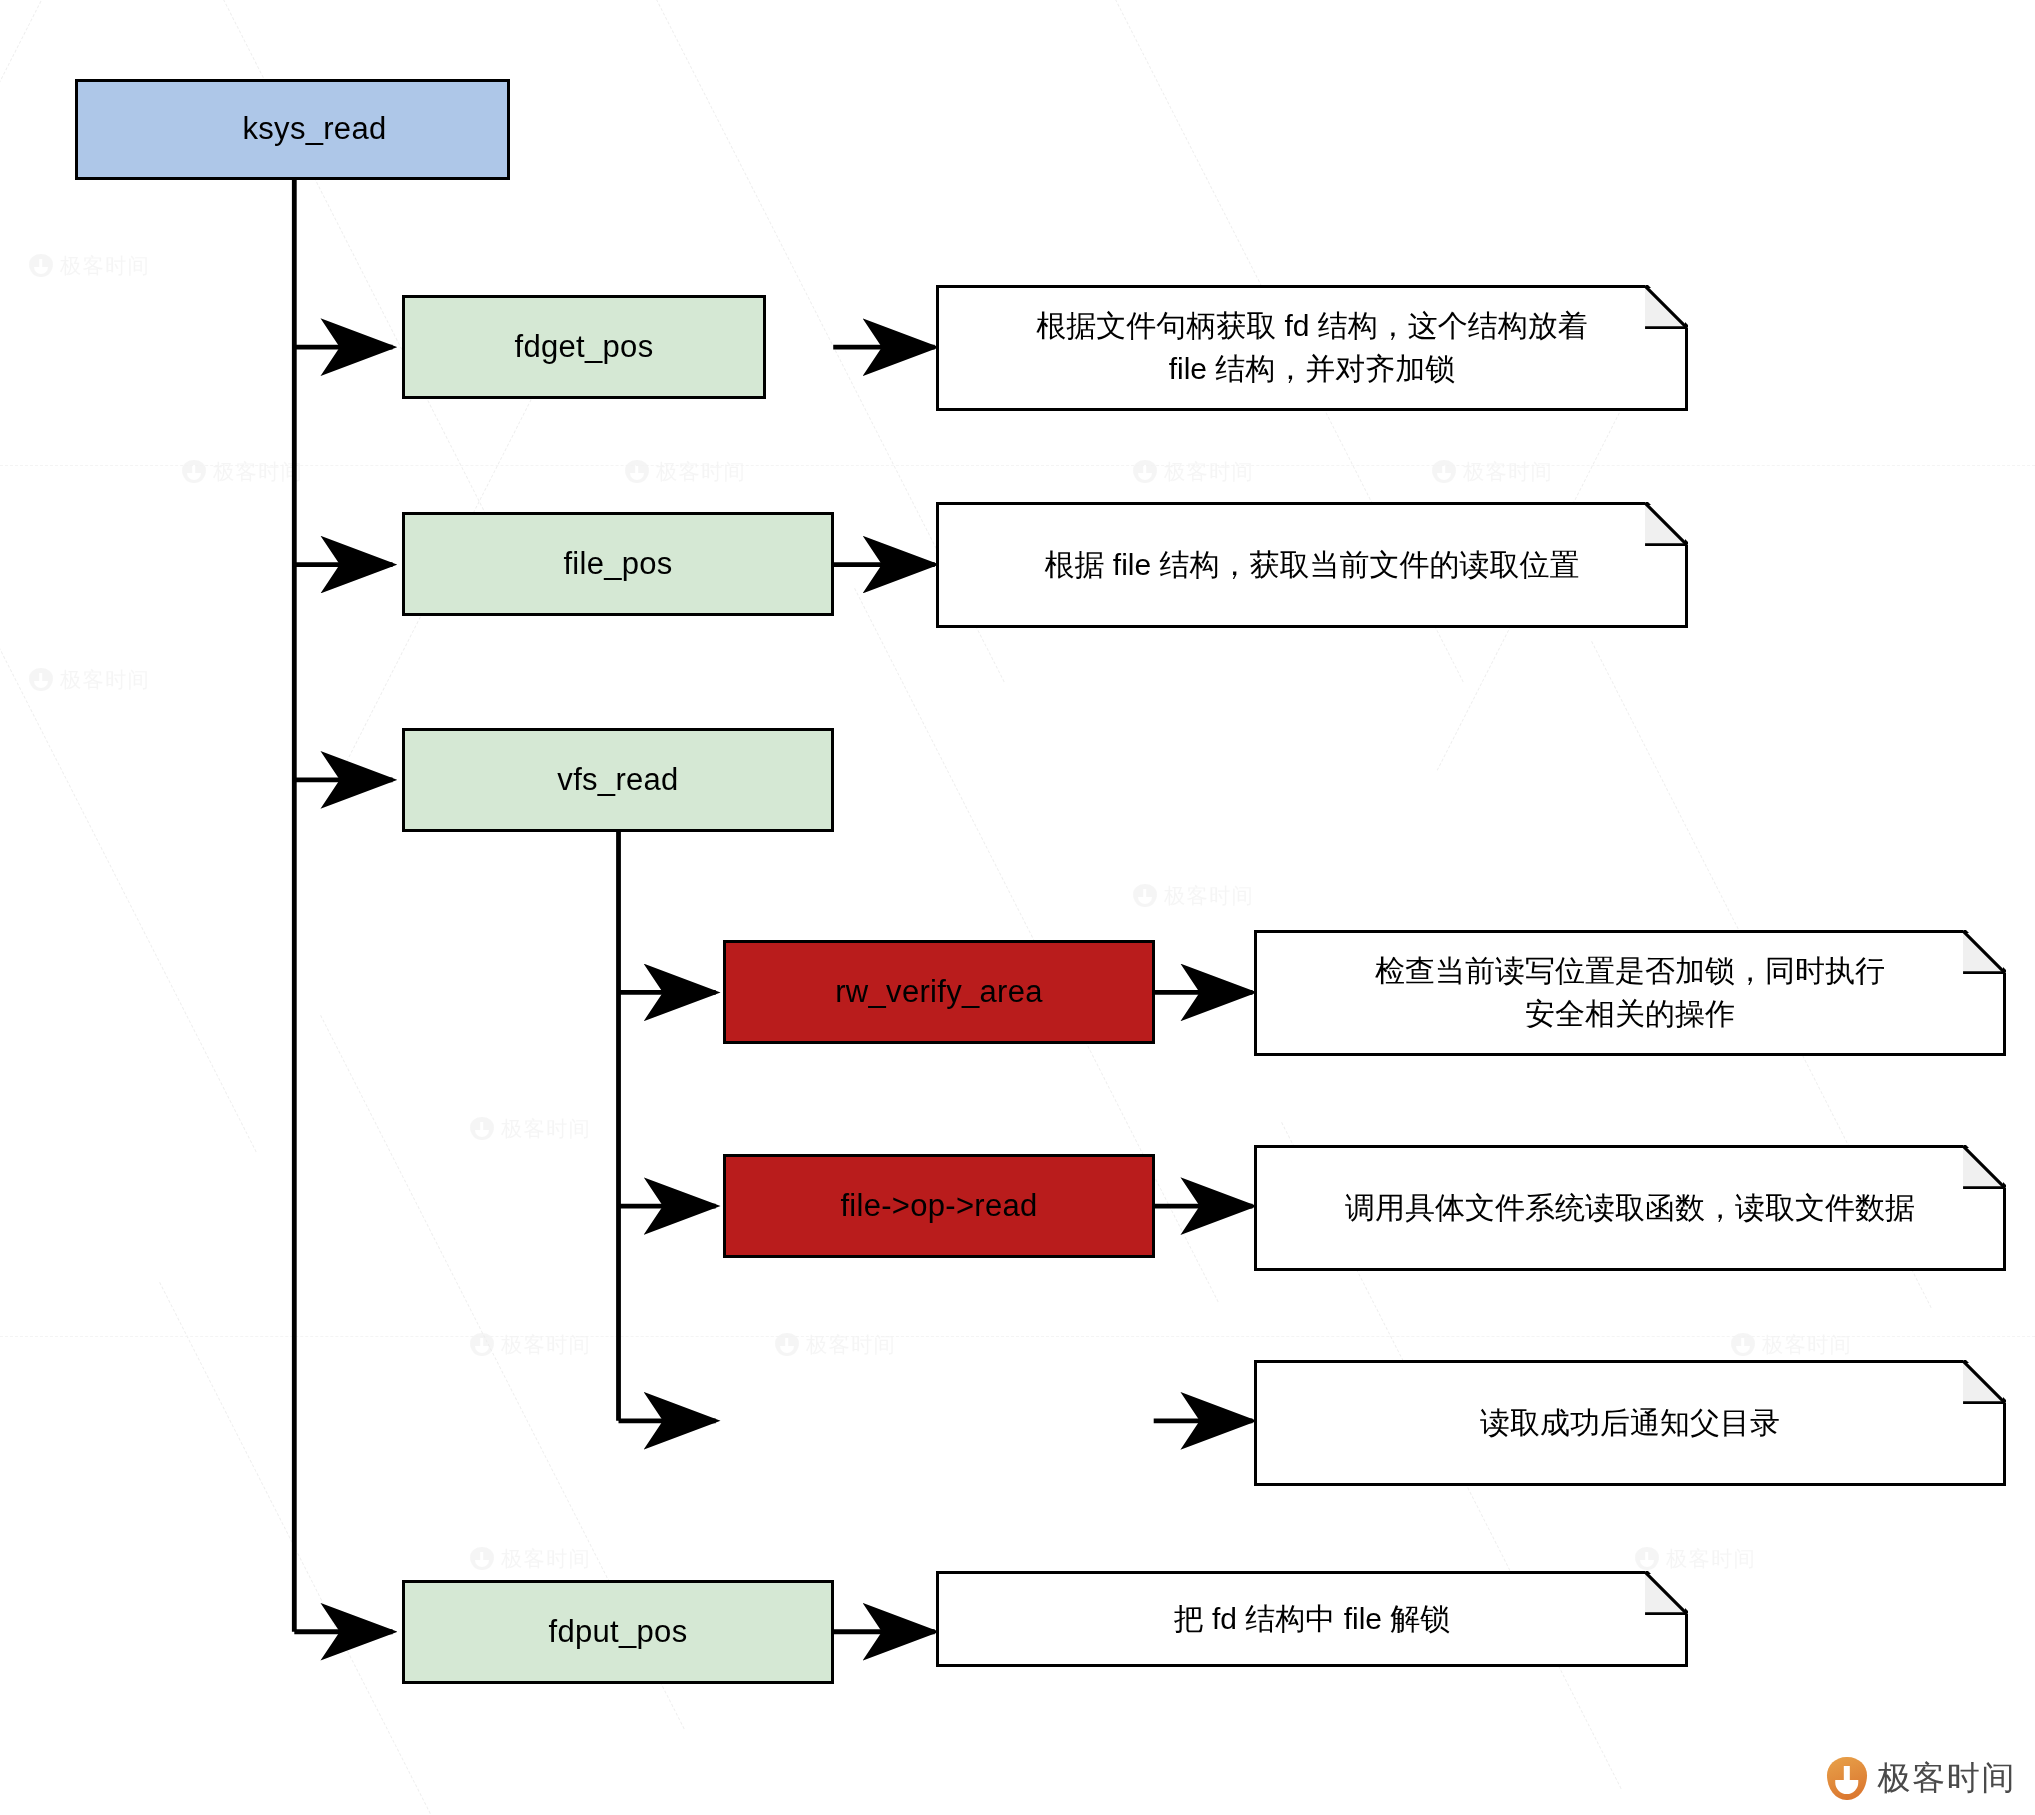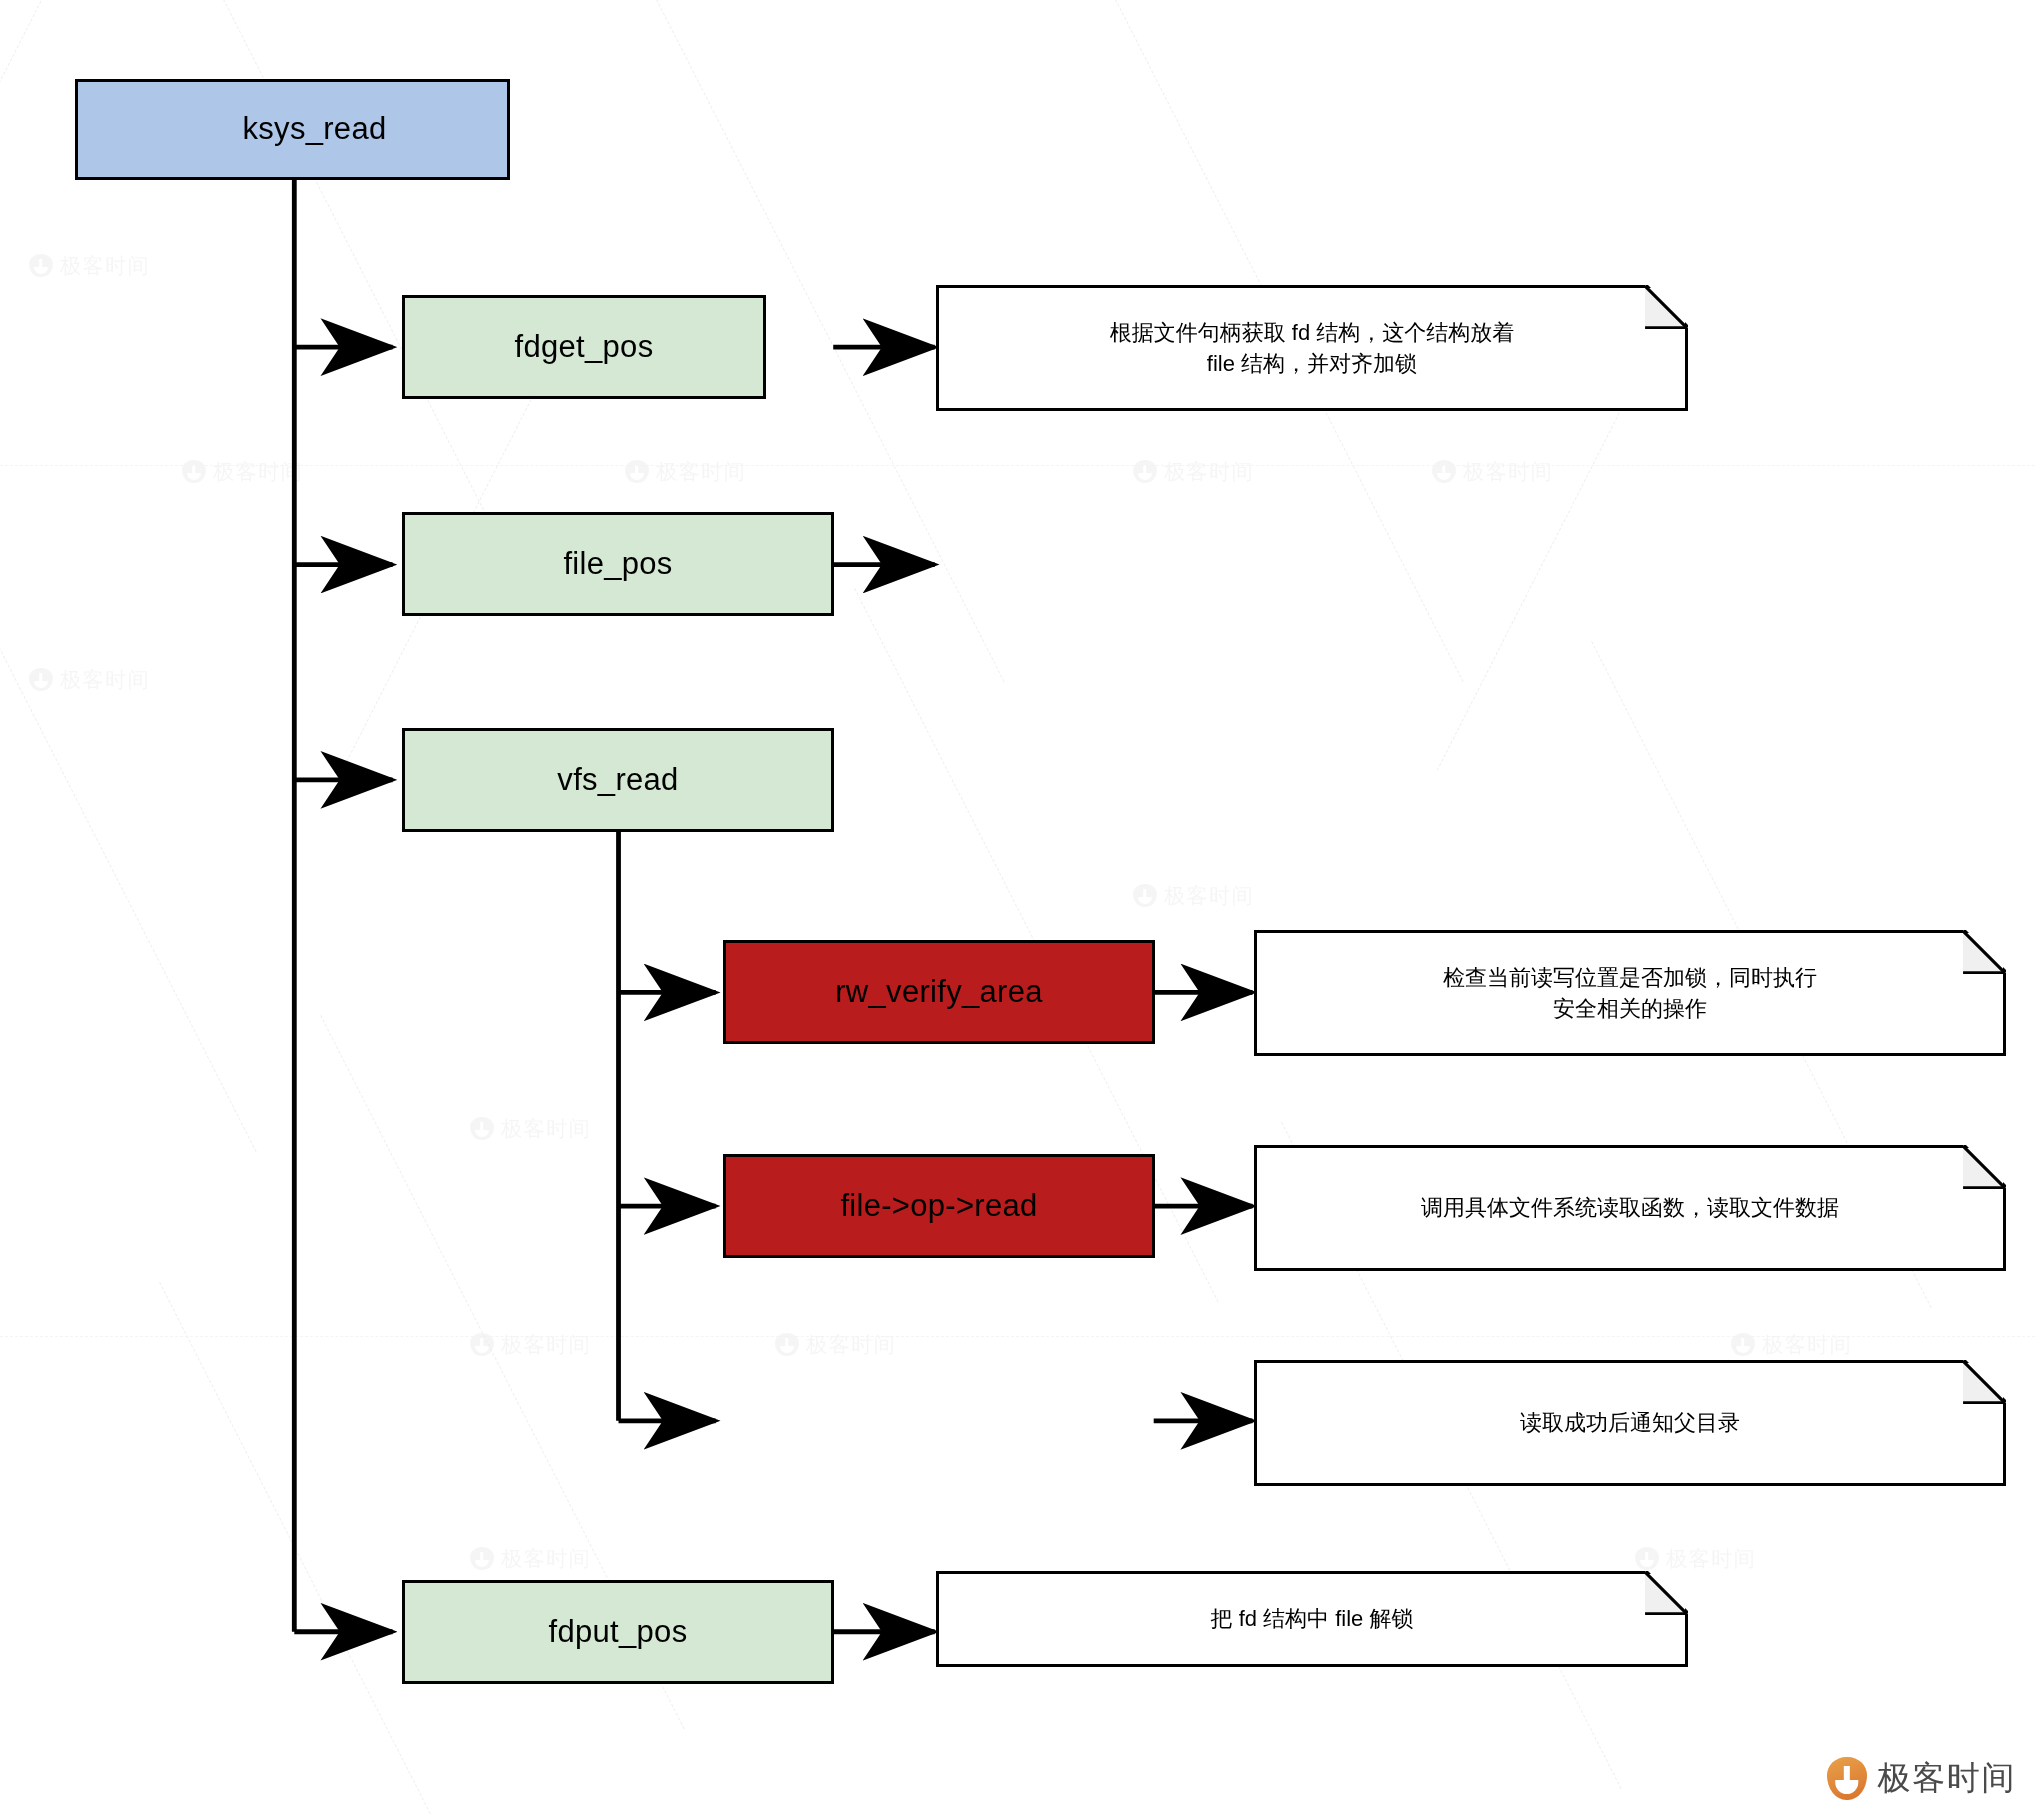--- a/index.html
+++ b/index.html
@@ -140,21 +140,21 @@
     width: 44px;
     height: 44px;
   }
   .note .note-text {
     position: absolute;
     inset: 0;
     display: flex;
     align-items: center;
     justify-content: center;
     text-align: center;
-    font-size: 22px;
+    font-size: 30px;
     line-height: 1.42;
     padding: 0 35px;
     white-space: pre-line;
   }
 
   
   #brand {
     position: absolute;
     right: 19px;
     bottom: 14px;
@@ -336,20 +336,29 @@
     <div class="note-body"></div>
     <div class="fold"></div>
     <svg class="fold-edge" viewBox="0 0 82 82">
       <path d="M2,2 L80,80" stroke="#000000" stroke-width="6" fill="none"></path>
       <path d="M2,80 L80,80" stroke="#000000" stroke-width="6" fill="none"></path>
     </svg>
     <div class="note-text">根据文件句柄获取 fd 结构，这个结构放着
 file 结构，并对齐加锁</div>
   </div>
 
+  <div class="note" style="left:936px; top:502px; width:752px; height:126px;">
+    <div class="note-body"></div>
+    <div class="fold"></div>
+    <svg class="fold-edge" viewBox="0 0 82 82">
+      <path d="M2,2 L80,80" stroke="#000000" stroke-width="6" fill="none"></path>
+      <path d="M2,80 L80,80" stroke="#000000" stroke-width="6" fill="none"></path>
+    </svg>
+    <div class="note-text">根据 file 结构，获取当前文件的读取位置</div>
+  </div>
 
   <div class="note" style="left:1254px; top:930px; width:752px; height:126px;">
     <div class="note-body"></div>
     <div class="fold"></div>
     <svg class="fold-edge" viewBox="0 0 82 82">
       <path d="M2,2 L80,80" stroke="#000000" stroke-width="6" fill="none"></path>
       <path d="M2,80 L80,80" stroke="#000000" stroke-width="6" fill="none"></path>
     </svg>
     <div class="note-text">检查当前读写位置是否加锁，同时执行
 安全相关的操作</div>

